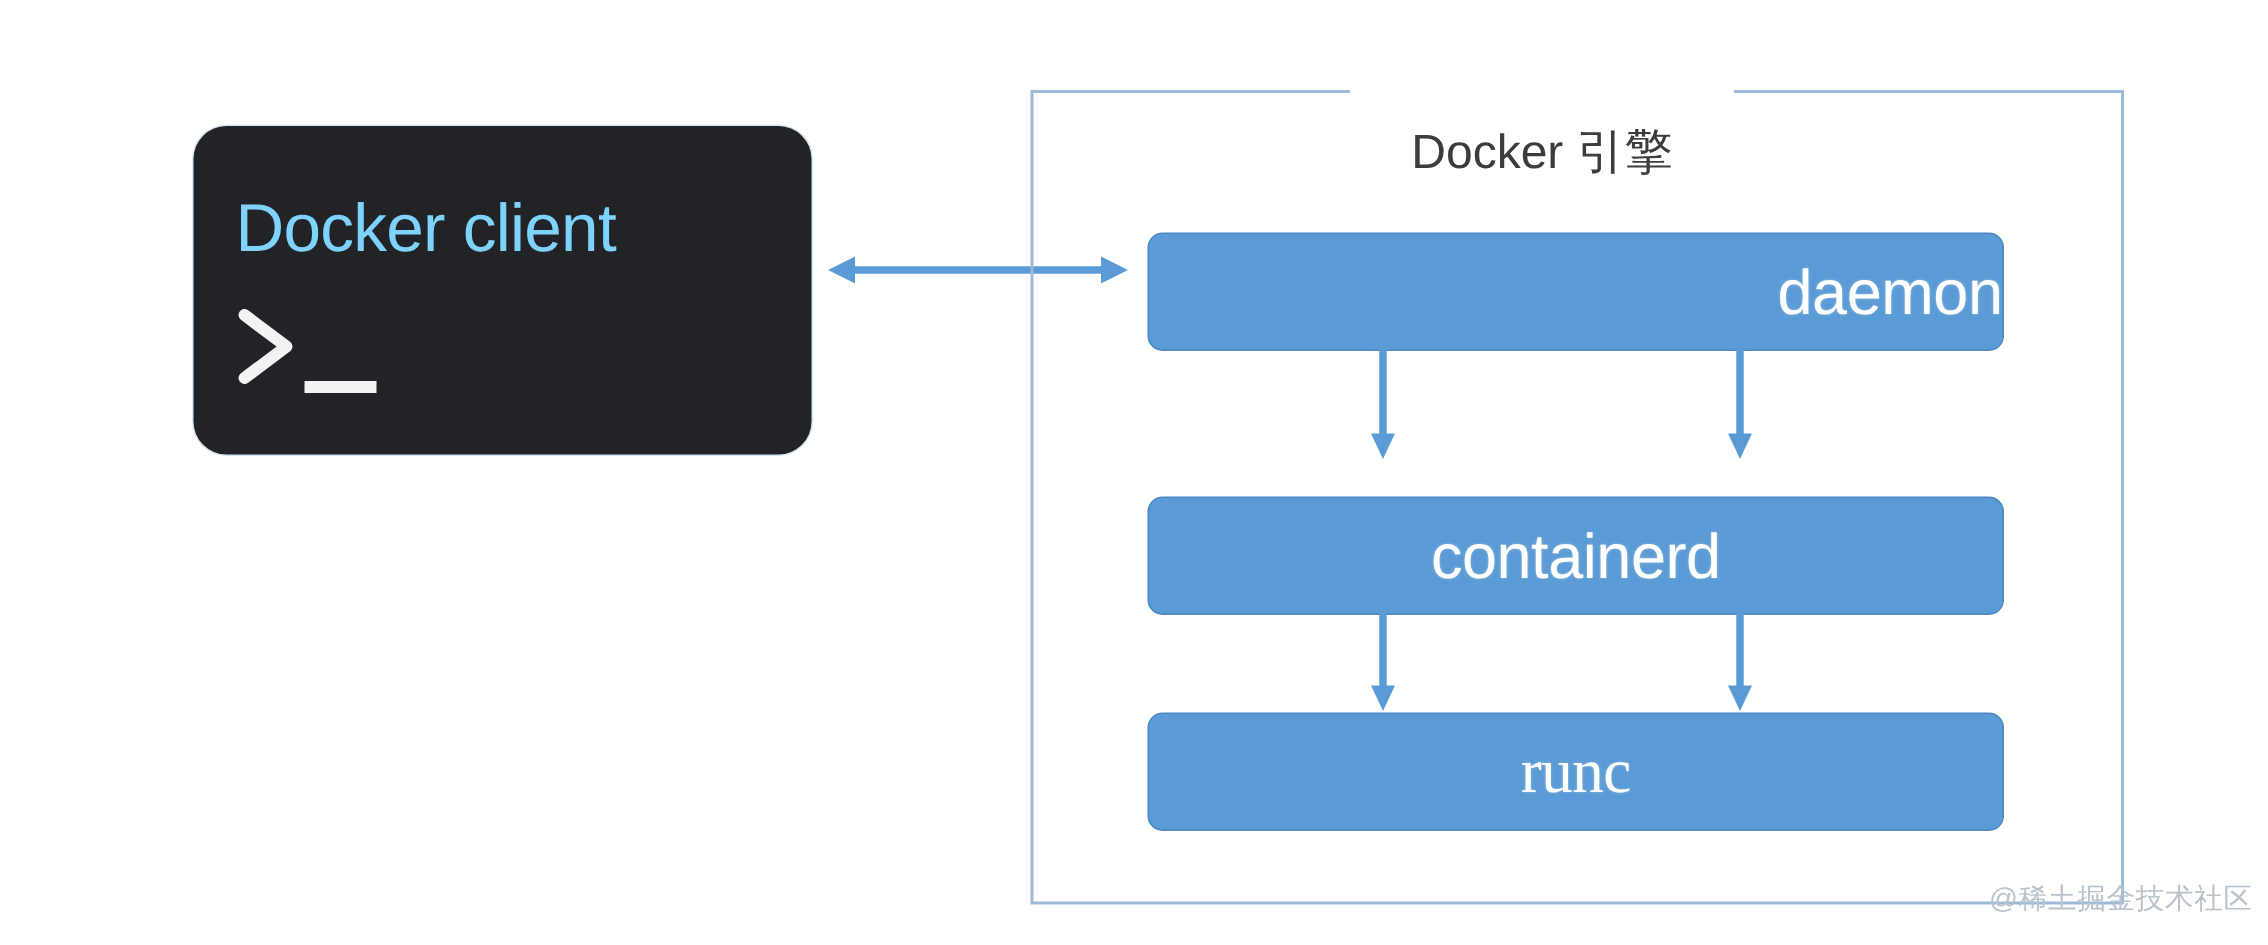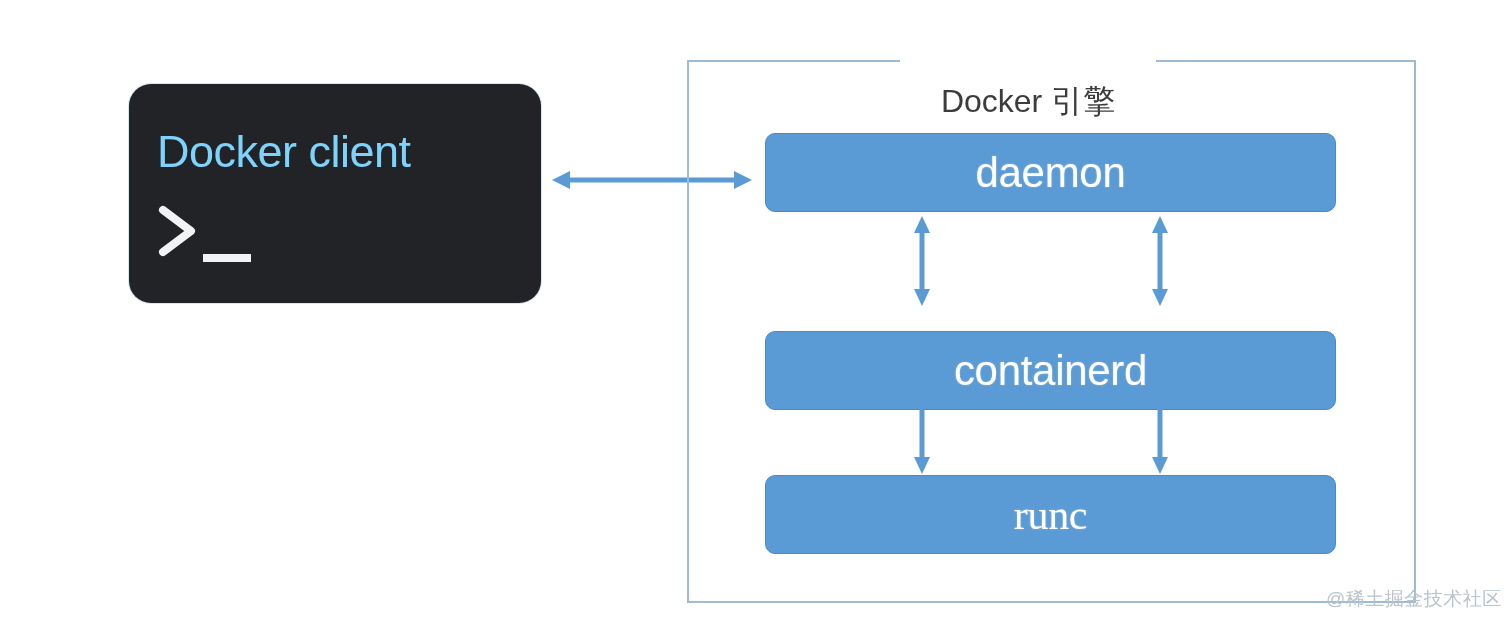--- a/index.html
+++ b/index.html
@@ -94,21 +94,21 @@
     box-sizing: border-box;
     display: flex;
     align-items: center;
     justify-content: center;
     color: #ffffff;
     font-size: 42px;
     font-weight: 400;
     letter-spacing: -0.3px;
     text-shadow: 0 0 2px rgba(255,255,255,0.35);
   }
-  .comp-daemon     { top: 133px; }
+  .comp-daemon     { top: 155px; justify-content: flex-end; }
   .comp-containerd { top: 307px; margin-top: 24px; }
   .comp-runc       { top: 475px; font-family: Liberation Serif, serif; }
 
   
   .arrow-v {
     position: absolute;
     width: 26px;
     height: 90px;
   }
   .arrow-v svg, .arrow-h svg { display: block; overflow: visible; }

